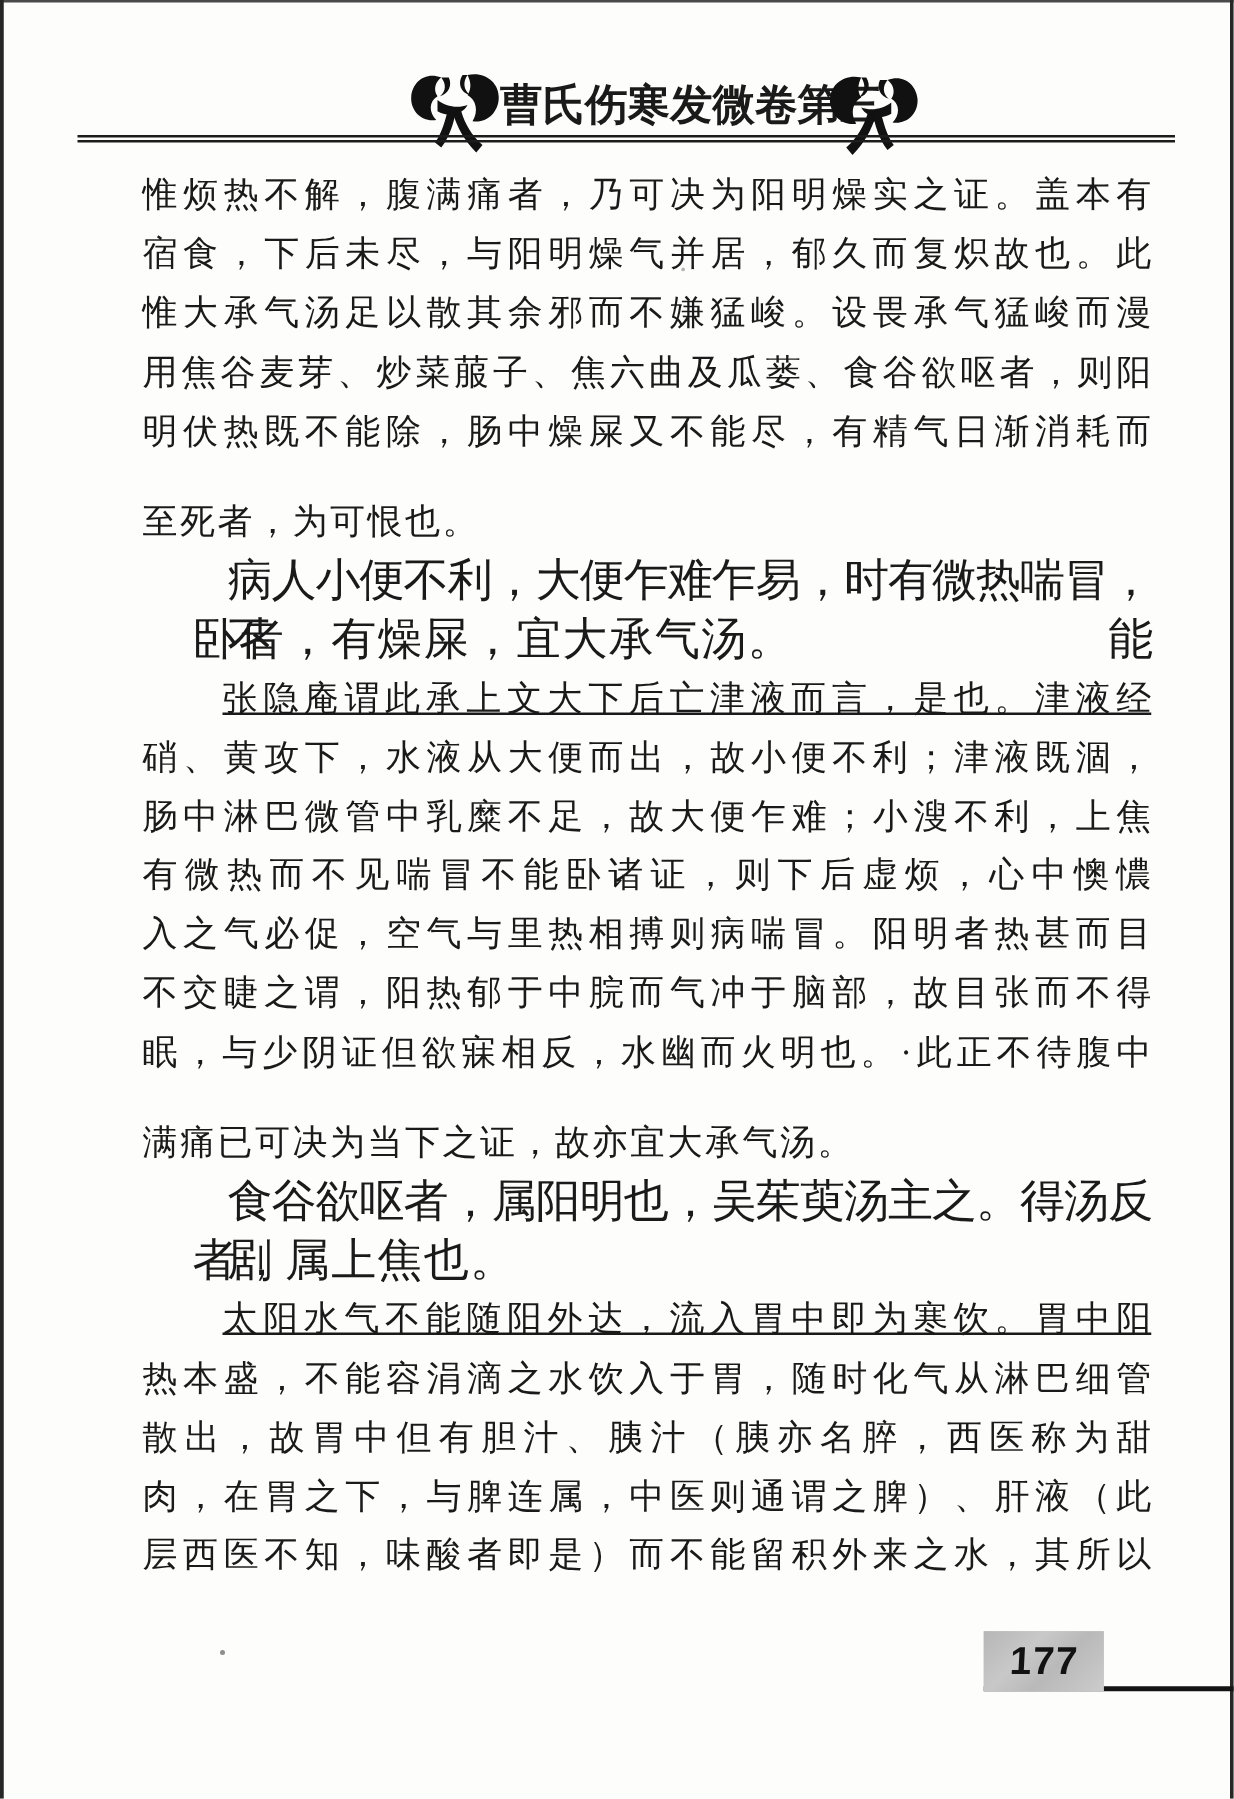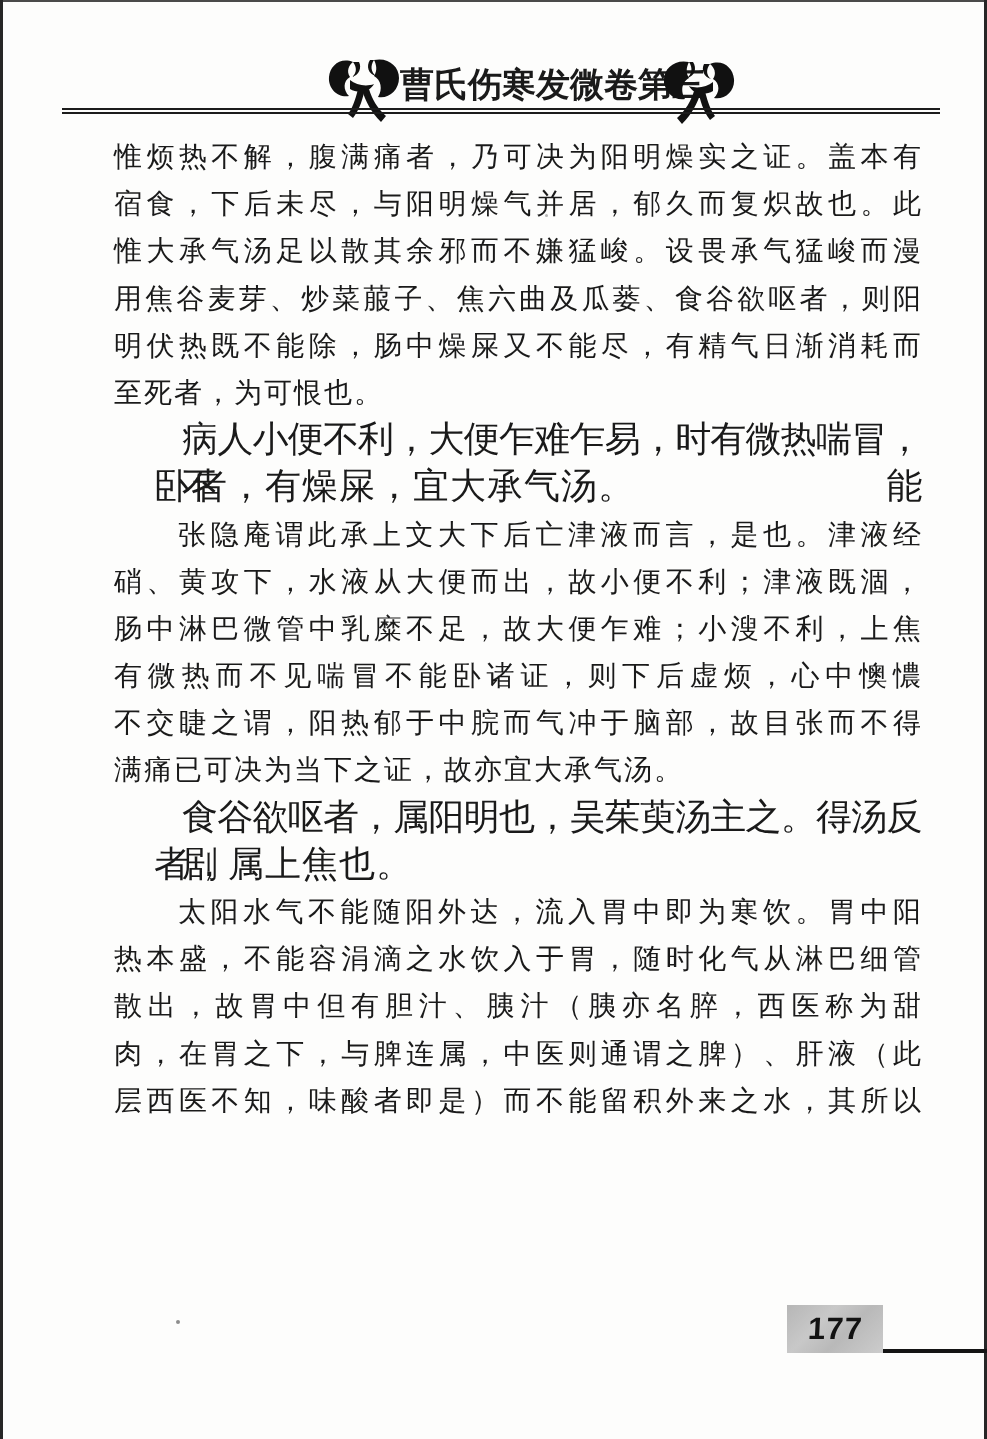--- a/index.html
+++ b/index.html
@@ -32,23 +32,23 @@
     position: absolute; left: 62px; top: 108px; width: 878px; height: 2px;
     border-top: 2px solid #1c1c1c; border-bottom: 2px solid #1c1c1c;
   }
 
   
   .body-text { position: absolute; left: 114px; top: 133px; width: 807px; }
   .line { height: 47.2px; line-height: 47.2px; white-space: nowrap; }
   .line.j { white-space: normal; text-align: justify; text-align-last: justify; text-justify: inter-character; }
   .commentary { font-size: 28px; }
   .quote { font-size: 36px; letter-spacing: -1.5px; }
-  .commentary.s { letter-spacing: 2px; }
+  .commentary.s { letter-spacing: 2px; margin-top: 25px; }
   .quote.s { letter-spacing: 1px; margin-left: 40px; }
-  .commentary.indent { padding-left: 64px; }
+  .commentary.indent { padding-left: 64px; text-decoration: underline; }
   .quote.indent { padding-left: 68px; }
 
   
   .page-number-box {
     position: absolute; left: 787px; top: 1305px; width: 96px; height: 48px;
     background: #c1c1c1;
     background-image: linear-gradient(135deg, #b6b6b6 0%, #c8c8c8 35%, #b9b9b9 60%, #cccccc 100%);
     display: flex; align-items: center; justify-content: center;
     z-index: 2;
   }
@@ -111,21 +111,23 @@
     <div class="line commentary j">惟大承气汤足以散其余邪而不嫌猛峻。设畏承气猛峻而漫</div>
     <div class="line commentary j">用焦谷麦芽、炒菜菔子、焦六曲及瓜蒌、食谷欲呕者，则阳</div>
     <div class="line commentary j">明伏热既不能除，肠中燥屎又不能尽，有精气日渐消耗而</div>
     <div class="line commentary s">至死者，为可恨也。</div>
     <div class="line quote indent j">病人小便不利，大便乍难乍易，时有微热喘冒，不能</div>
     <div class="line quote s">卧者，有燥屎，宜大承气汤。</div>
     <div class="line commentary indent j">张隐庵谓此承上文大下后亡津液而言，是也。津液经</div>
     <div class="line commentary j">硝、黄攻下，水液从大便而出，故小便不利；津液既涸，</div>
     <div class="line commentary j">肠中淋巴微管中乳糜不足，故大便乍难；小溲不利，上焦</div>
     <div class="line commentary j">有微热而不见喘冒不能卧诸证，则下后虚烦，心中懊憹</div>
+    <div class="line commentary j">入之气必促，空气与里热相搏则病喘冒。阳明者热甚而目</div>
     <div class="line commentary j">不交睫之谓，阳热郁于中脘而气冲于脑部，故目张而不得</div>
+    <div class="line commentary j">眠，与少阴证但欲寐相反，水幽而火明也。·此正不待腹中</div>
     <div class="line commentary s">满痛已可决为当下之证，故亦宜大承气汤。</div>
     <div class="line quote indent j">食谷欲呕者，属阳明也，吴茱萸汤主之。得汤反剧</div>
     <div class="line quote s">者，属上焦也。</div>
     <div class="line commentary indent j">太阳水气不能随阳外达，流入胃中即为寒饮。胃中阳</div>
     <div class="line commentary j">热本盛，不能容涓滴之水饮入于胃，随时化气从淋巴细管</div>
     <div class="line commentary j">散出，故胃中但有胆汁、胰汁（胰亦名脺，西医称为甜</div>
     <div class="line commentary j">肉，在胃之下，与脾连属，中医则通谓之脾）、肝液（此</div>
     <div class="line commentary j">层西医不知，味酸者即是）而不能留积外来之水，其所以</div>
   </div>
 

